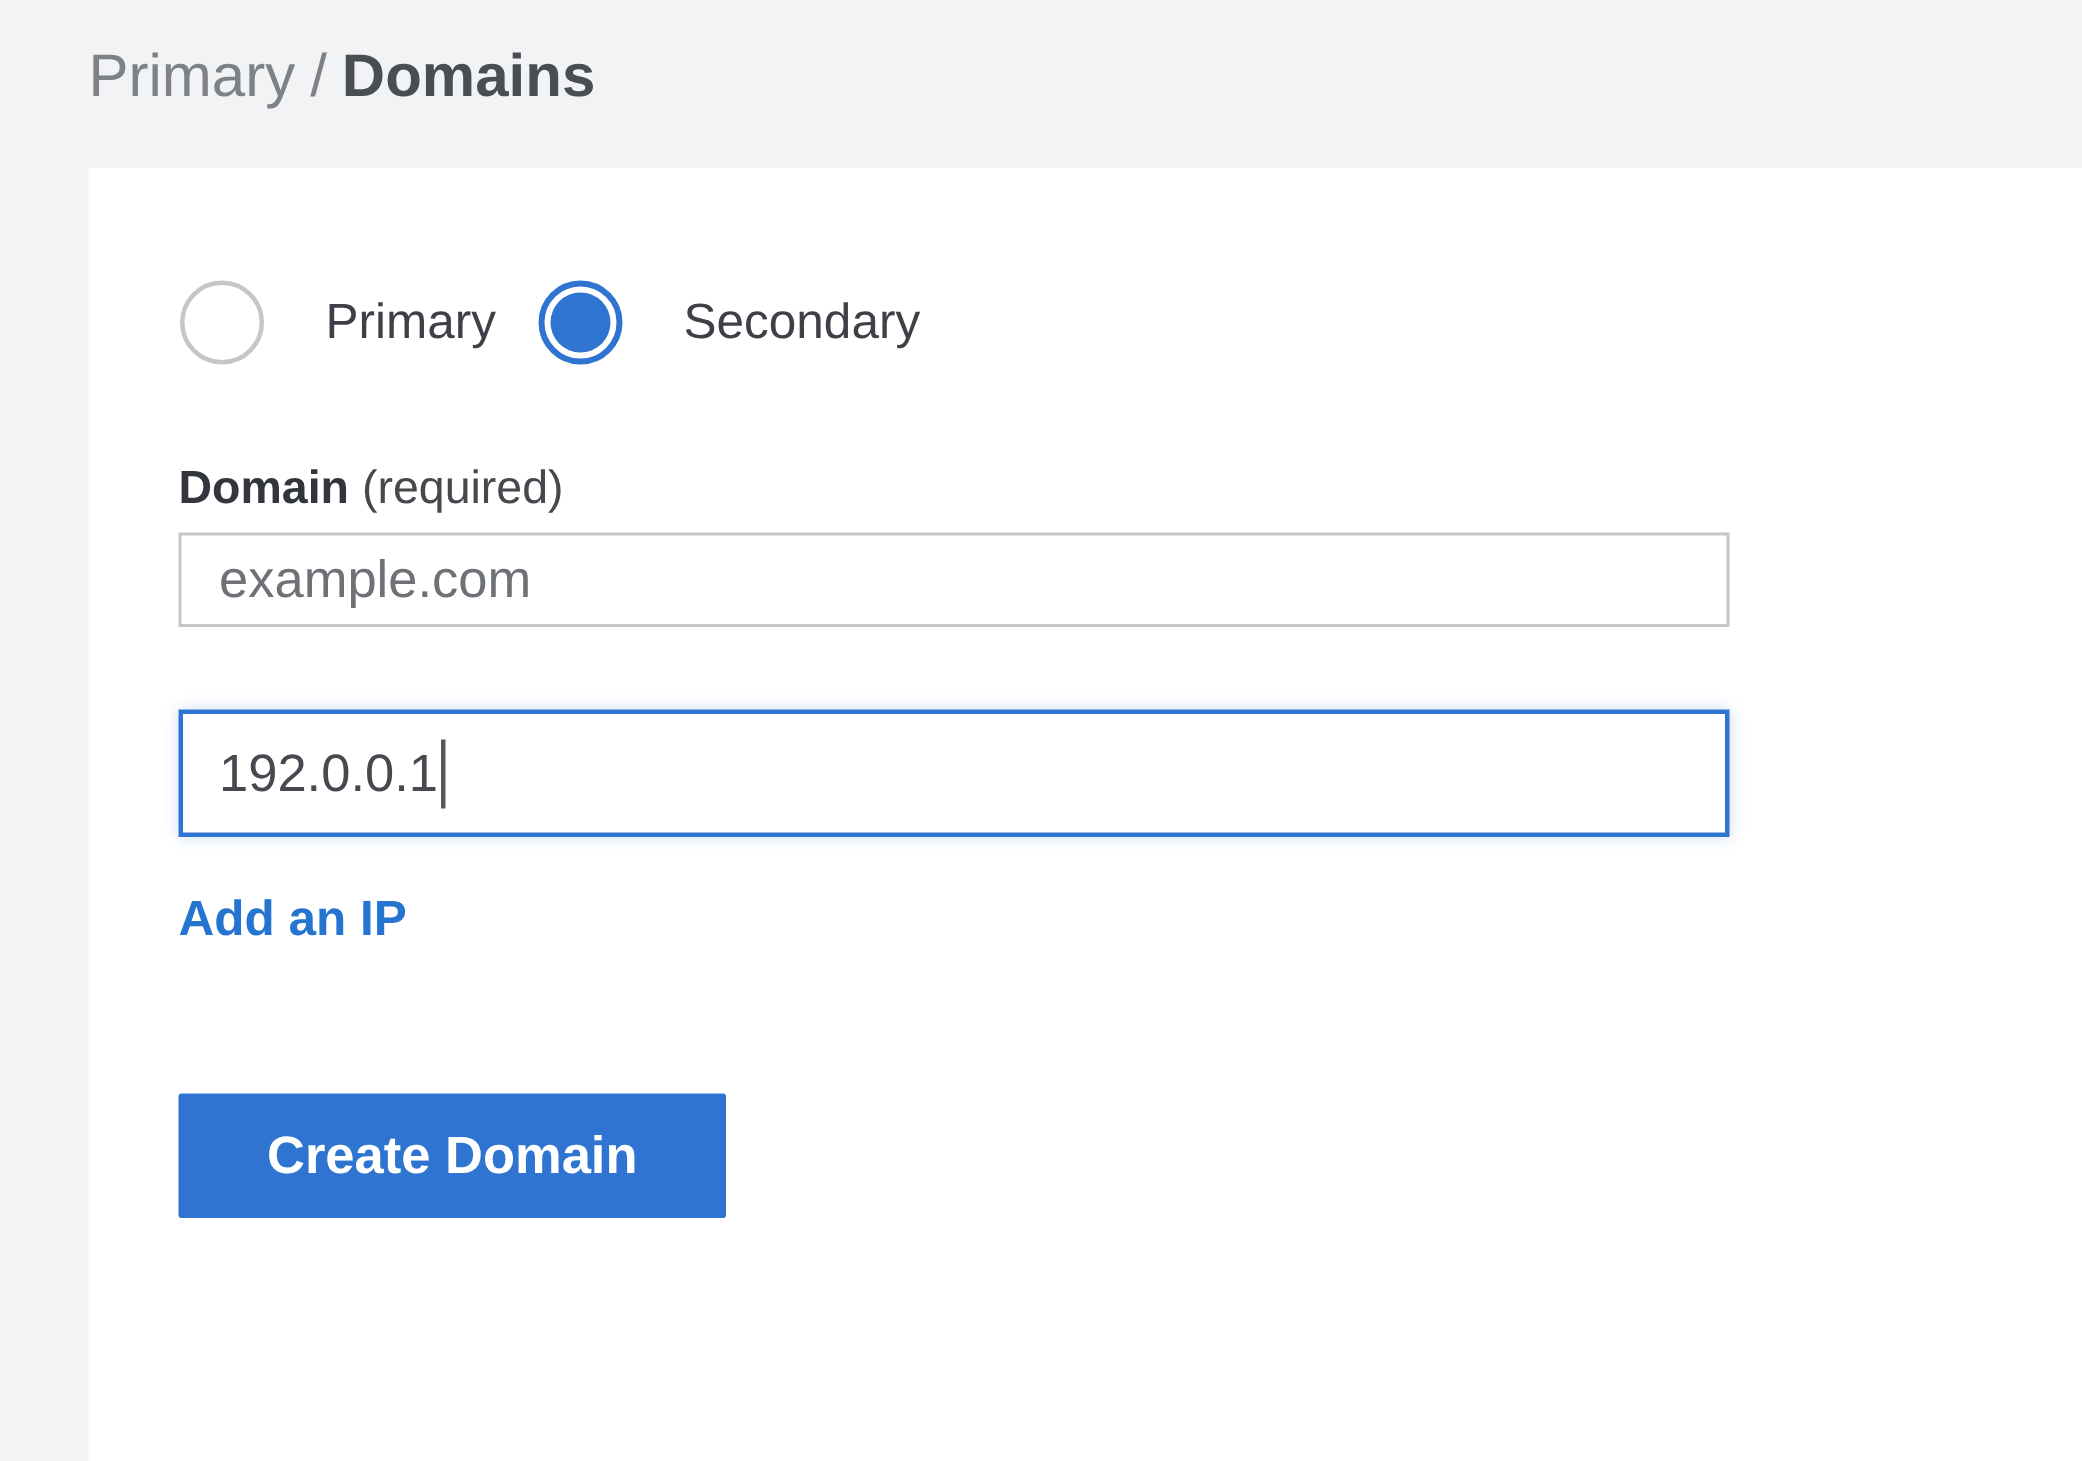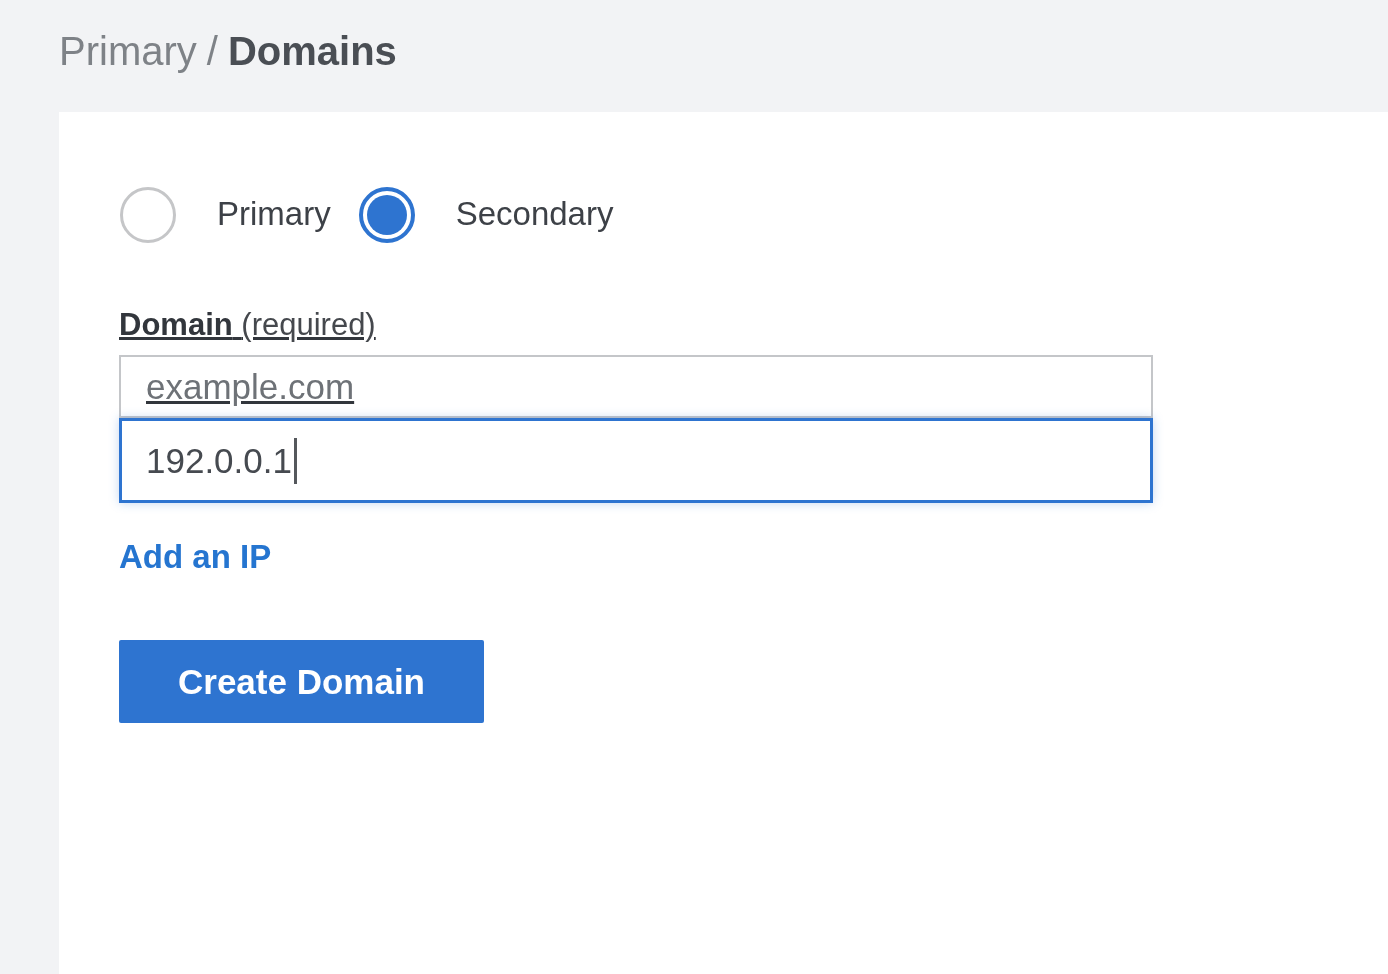--- a/index.html
+++ b/index.html
@@ -64,21 +64,21 @@
   
   .text-input{
     display:block;width:1034px;height:63px;
     border:2px solid #c4c6c9;border-radius:0;
     background:#fff;
     font-family:"Liberation Sans",sans-serif;
     font-size:35px;color:#464a50;
     padding:0 0 0 25px;outline:none;
   }
   .text-input::placeholder{color:#6e7277;opacity:1;}
-  .field-domain{text-decoration:underline;}
+  .field-domain{margin-bottom:55px;}
   .field-ip{margin-bottom:35px;}
 
   .fake-input{
     width:1034px;height:85px;
     border:3px solid var(--accent);
     box-shadow:0 0 10px rgba(46,116,208,0.28);
     background:#fff;
     display:flex;align-items:center;
     padding-left:24px;
     font-size:35px;color:#464a50;
@@ -87,21 +87,21 @@
   .caret{
     display:inline-block;width:3px;height:46px;
     background:#55585c;margin-left:2px;
   }
 
   
   .add-ip{
     display:inline-block;
     font-size:33px;font-weight:700;color:var(--link);
     line-height:38px;cursor:pointer;
-    margin-bottom:64px;
+    margin-bottom:98px;
   }
 
   
   .submit-btn{
     display:block;width:365px;height:83px;
     background:var(--accent);border:none;border-radius:2px;
     color:#ffffff;font-family:"Liberation Sans",sans-serif;
     font-size:35px;font-weight:700;
     cursor:pointer;
   }

